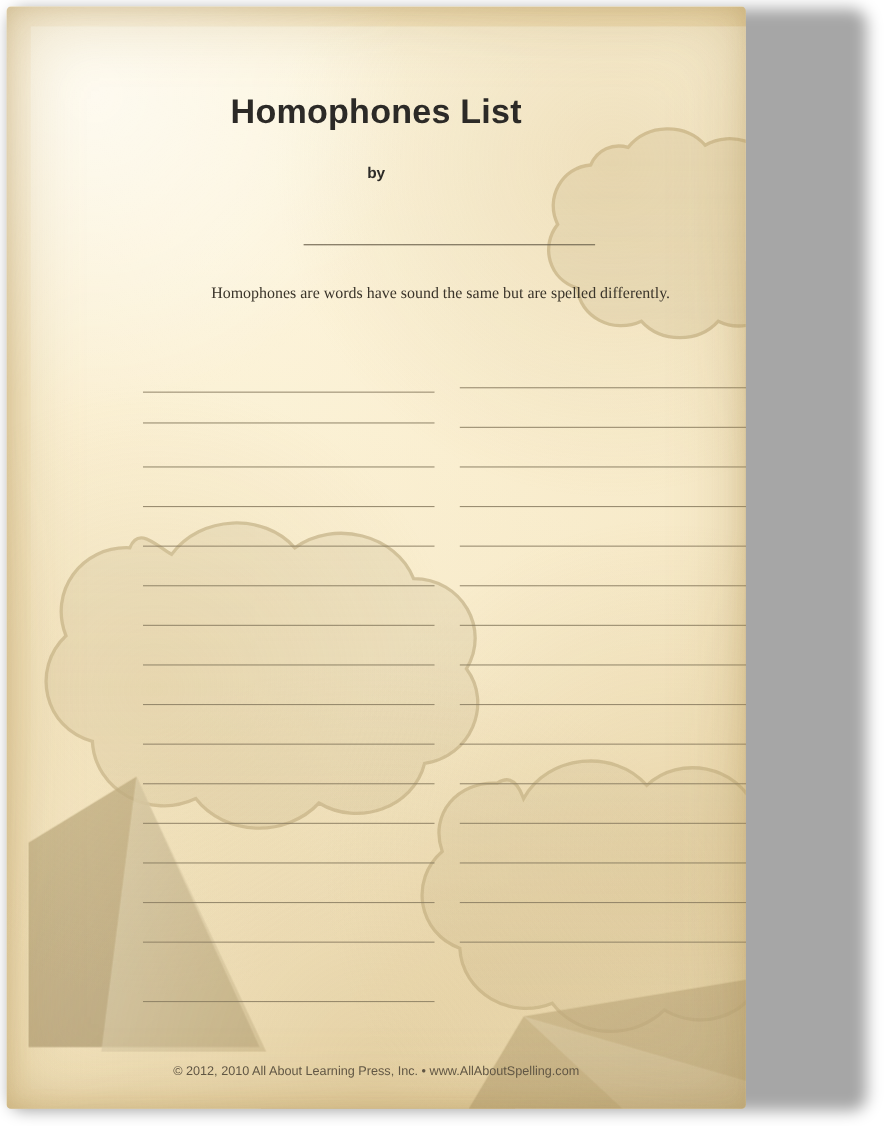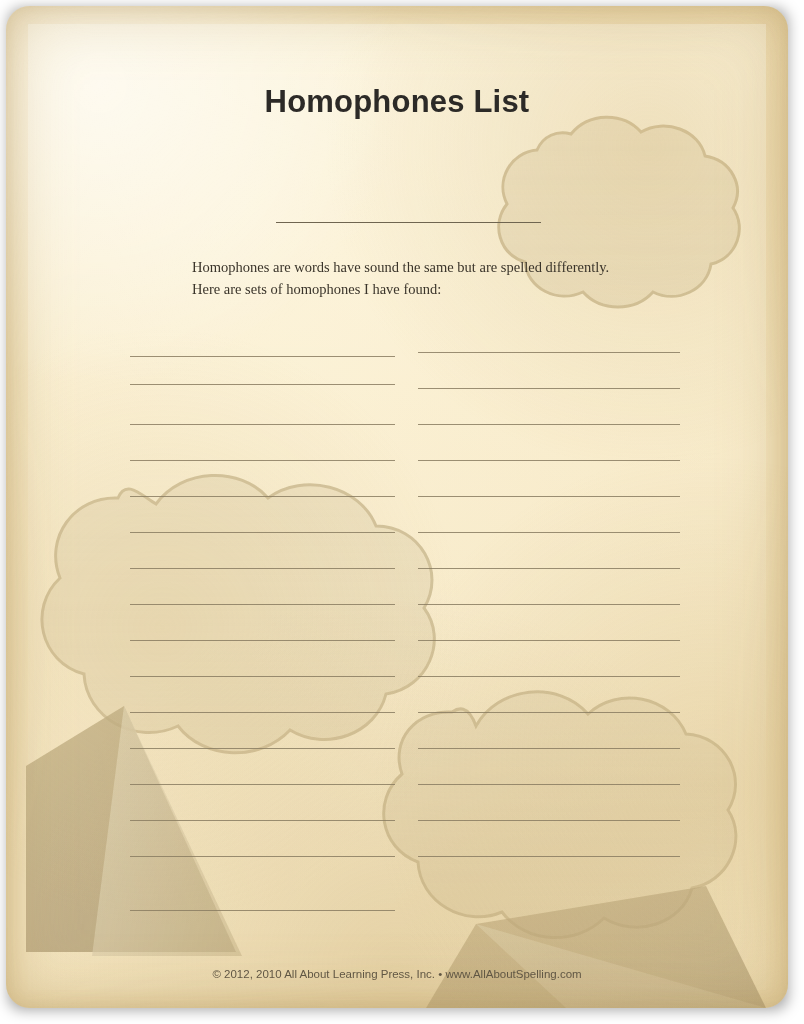--- a/index.html
+++ b/index.html
@@ -30,23 +30,23 @@
     height: 1002px;
     border-radius: 14px;
     background: rgba(0,0,0,0.35);
     filter: blur(7px);
   }
 
   .sheet {
     position: absolute;
     left: 6px;
     top: 6px;
-    width: 782px;
+    width: 672px;
     height: 1002px;
-    border-radius: 24px;
+    border-radius: 4px;
     background:
       radial-gradient(ellipse at 30% 20%, #fbf0d2 0%, #f7e9c6 45%, #f2e1b8 100%);
     overflow: hidden;
     box-shadow: inset 0 0 40px rgba(188,158,96,0.35);
   }
 
   
   .paper-mottle {
     position: absolute;
     inset: 0;
@@ -265,25 +265,25 @@
       <div class="rule" style="left:412px; top:670px; width:262px;"></div>
       <div class="rule" style="left:412px; top:706px; width:262px;"></div>
       <div class="rule" style="left:412px; top:742px; width:262px;"></div>
       <div class="rule" style="left:412px; top:778px; width:262px;"></div>
       <div class="rule" style="left:412px; top:814px; width:262px;"></div>
       <div class="rule" style="left:412px; top:850px; width:262px;"></div>
     </div>
 
     <div class="content">
       <div class="title">Homophones List</div>
+      <div class="byline">by</div>
       <div class="name-rule"></div>
 
       <div class="intro">
         <div>Homophones are words have sound the same but are spelled differently.</div>
-        <div>Here are sets of homophones I have found:</div>
       </div>
 
       <div class="footer">© 2012, 2010 All About Learning Press, Inc. • www.AllAboutSpelling.com</div>
     </div>
 
     <div class="edge-vignette"></div>
   </div>
 </div>
 
 </body></html>

